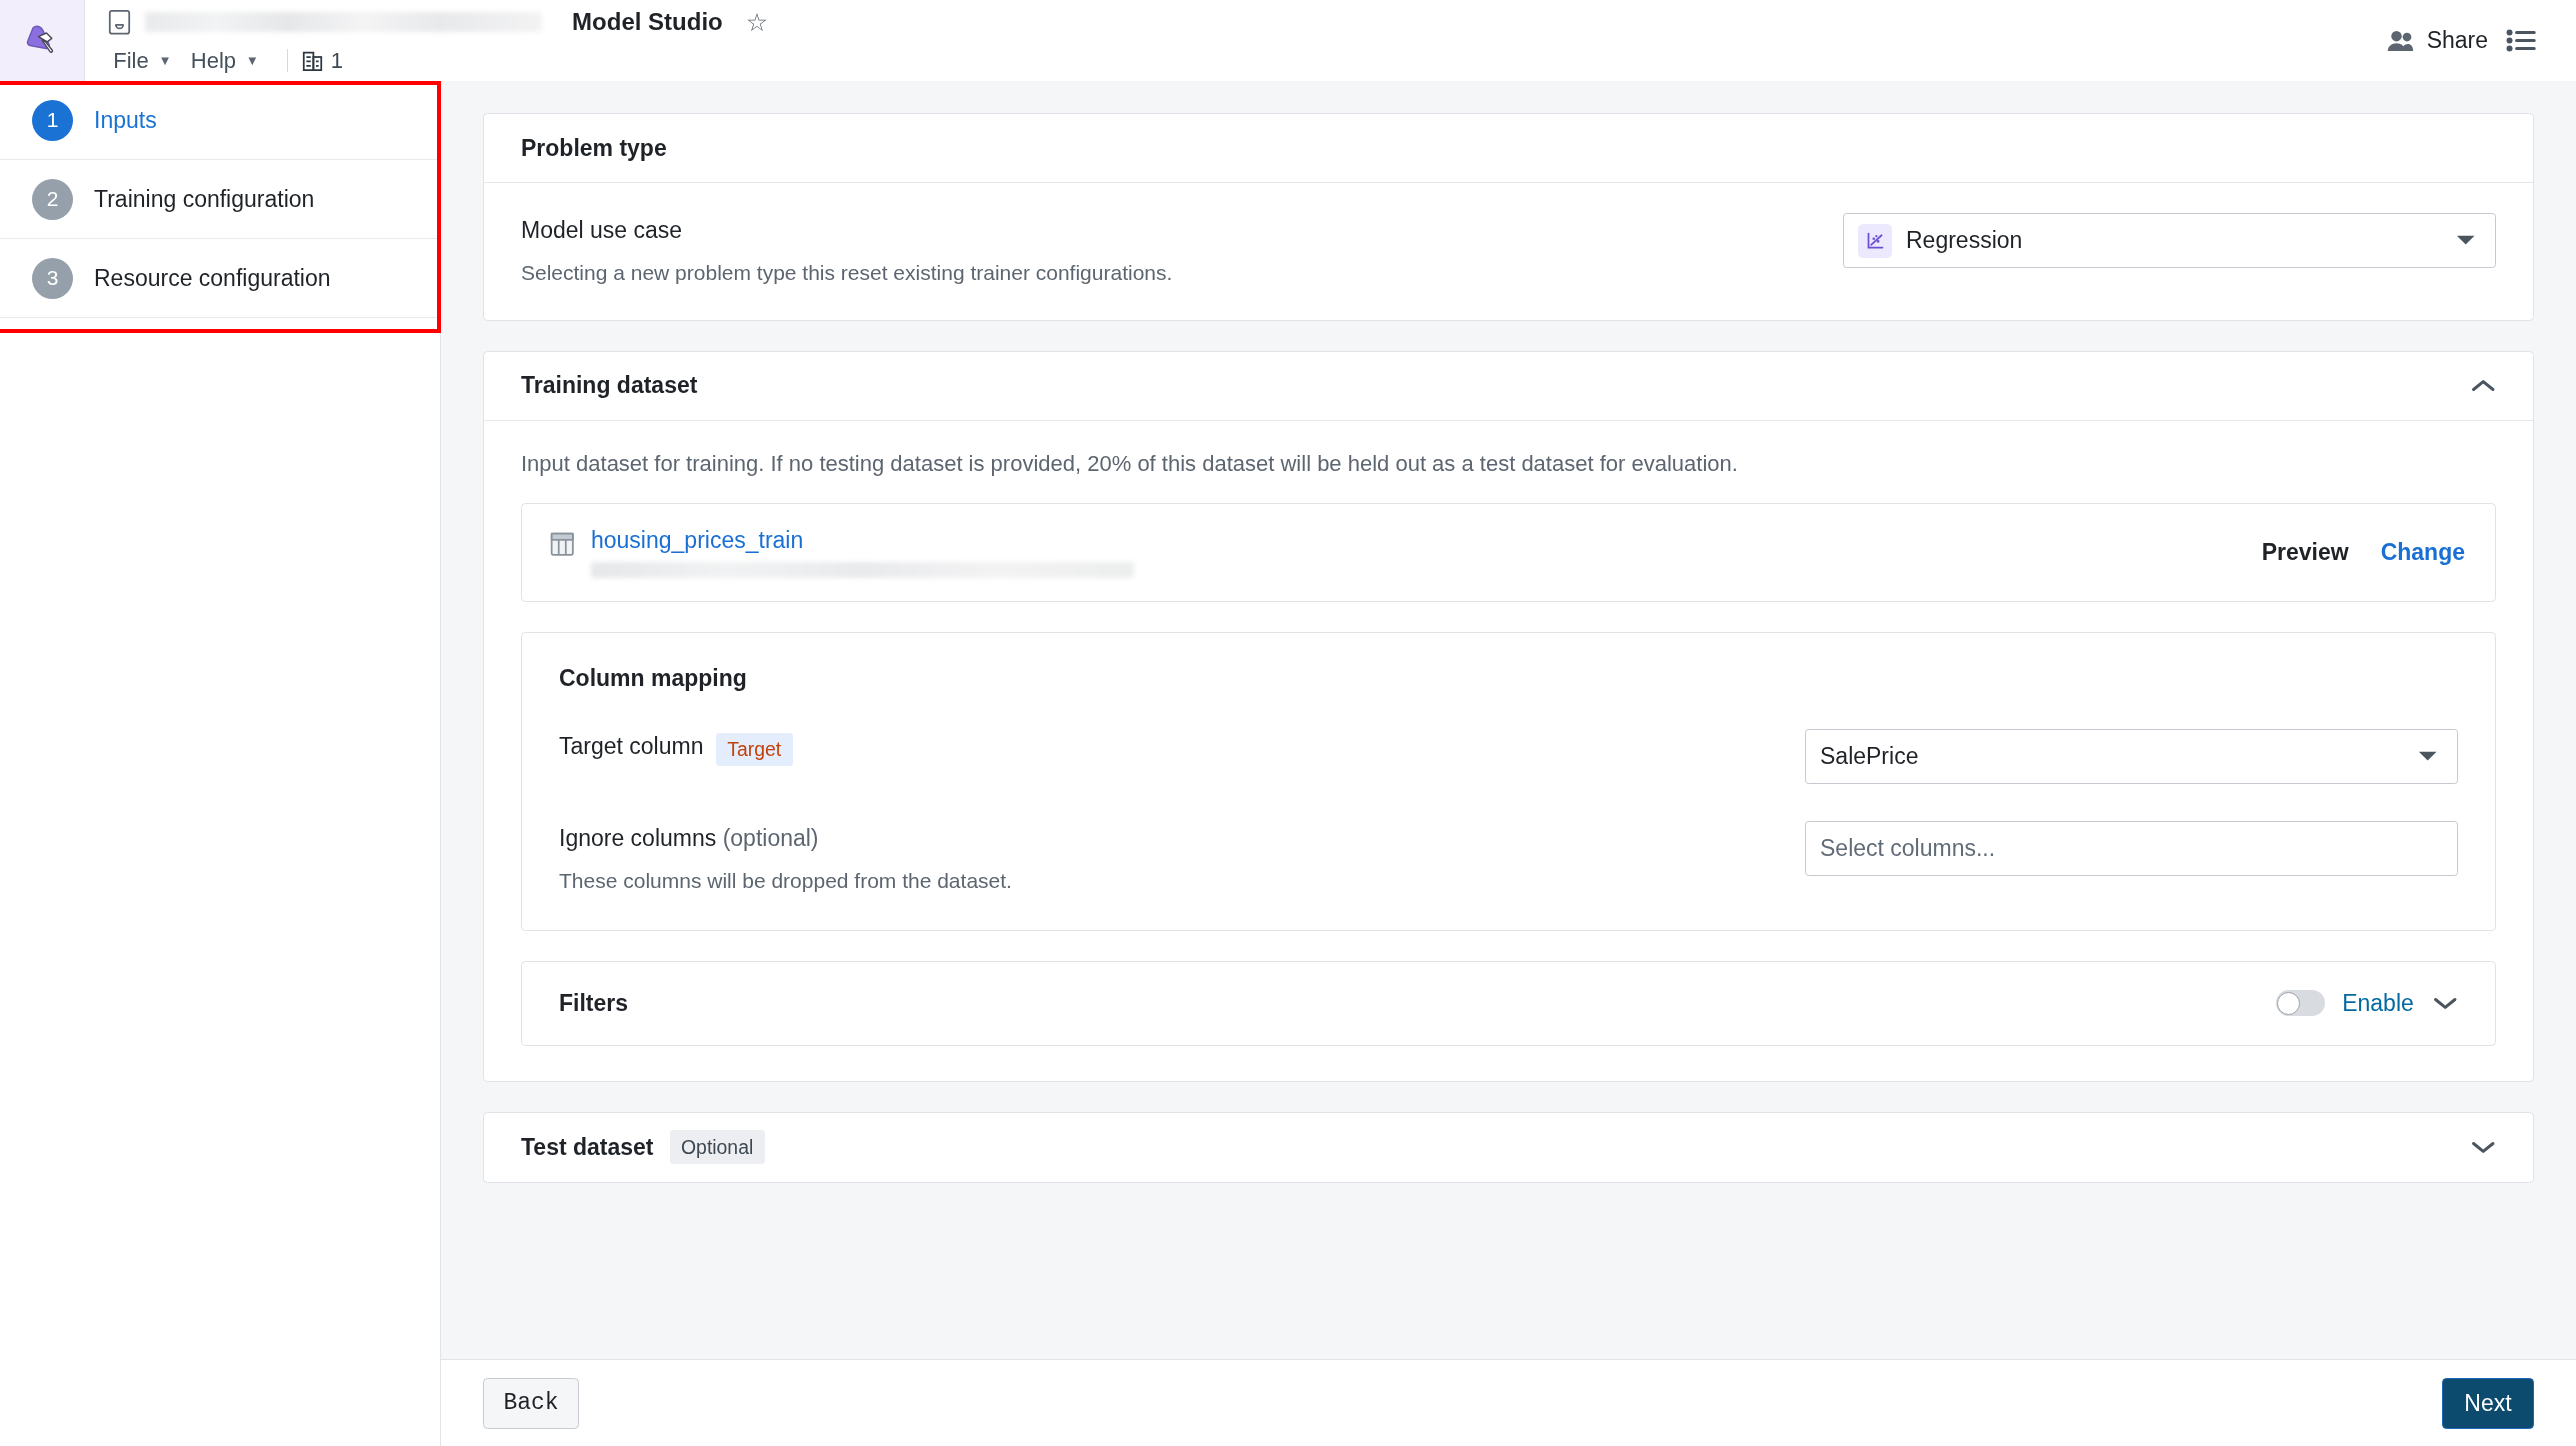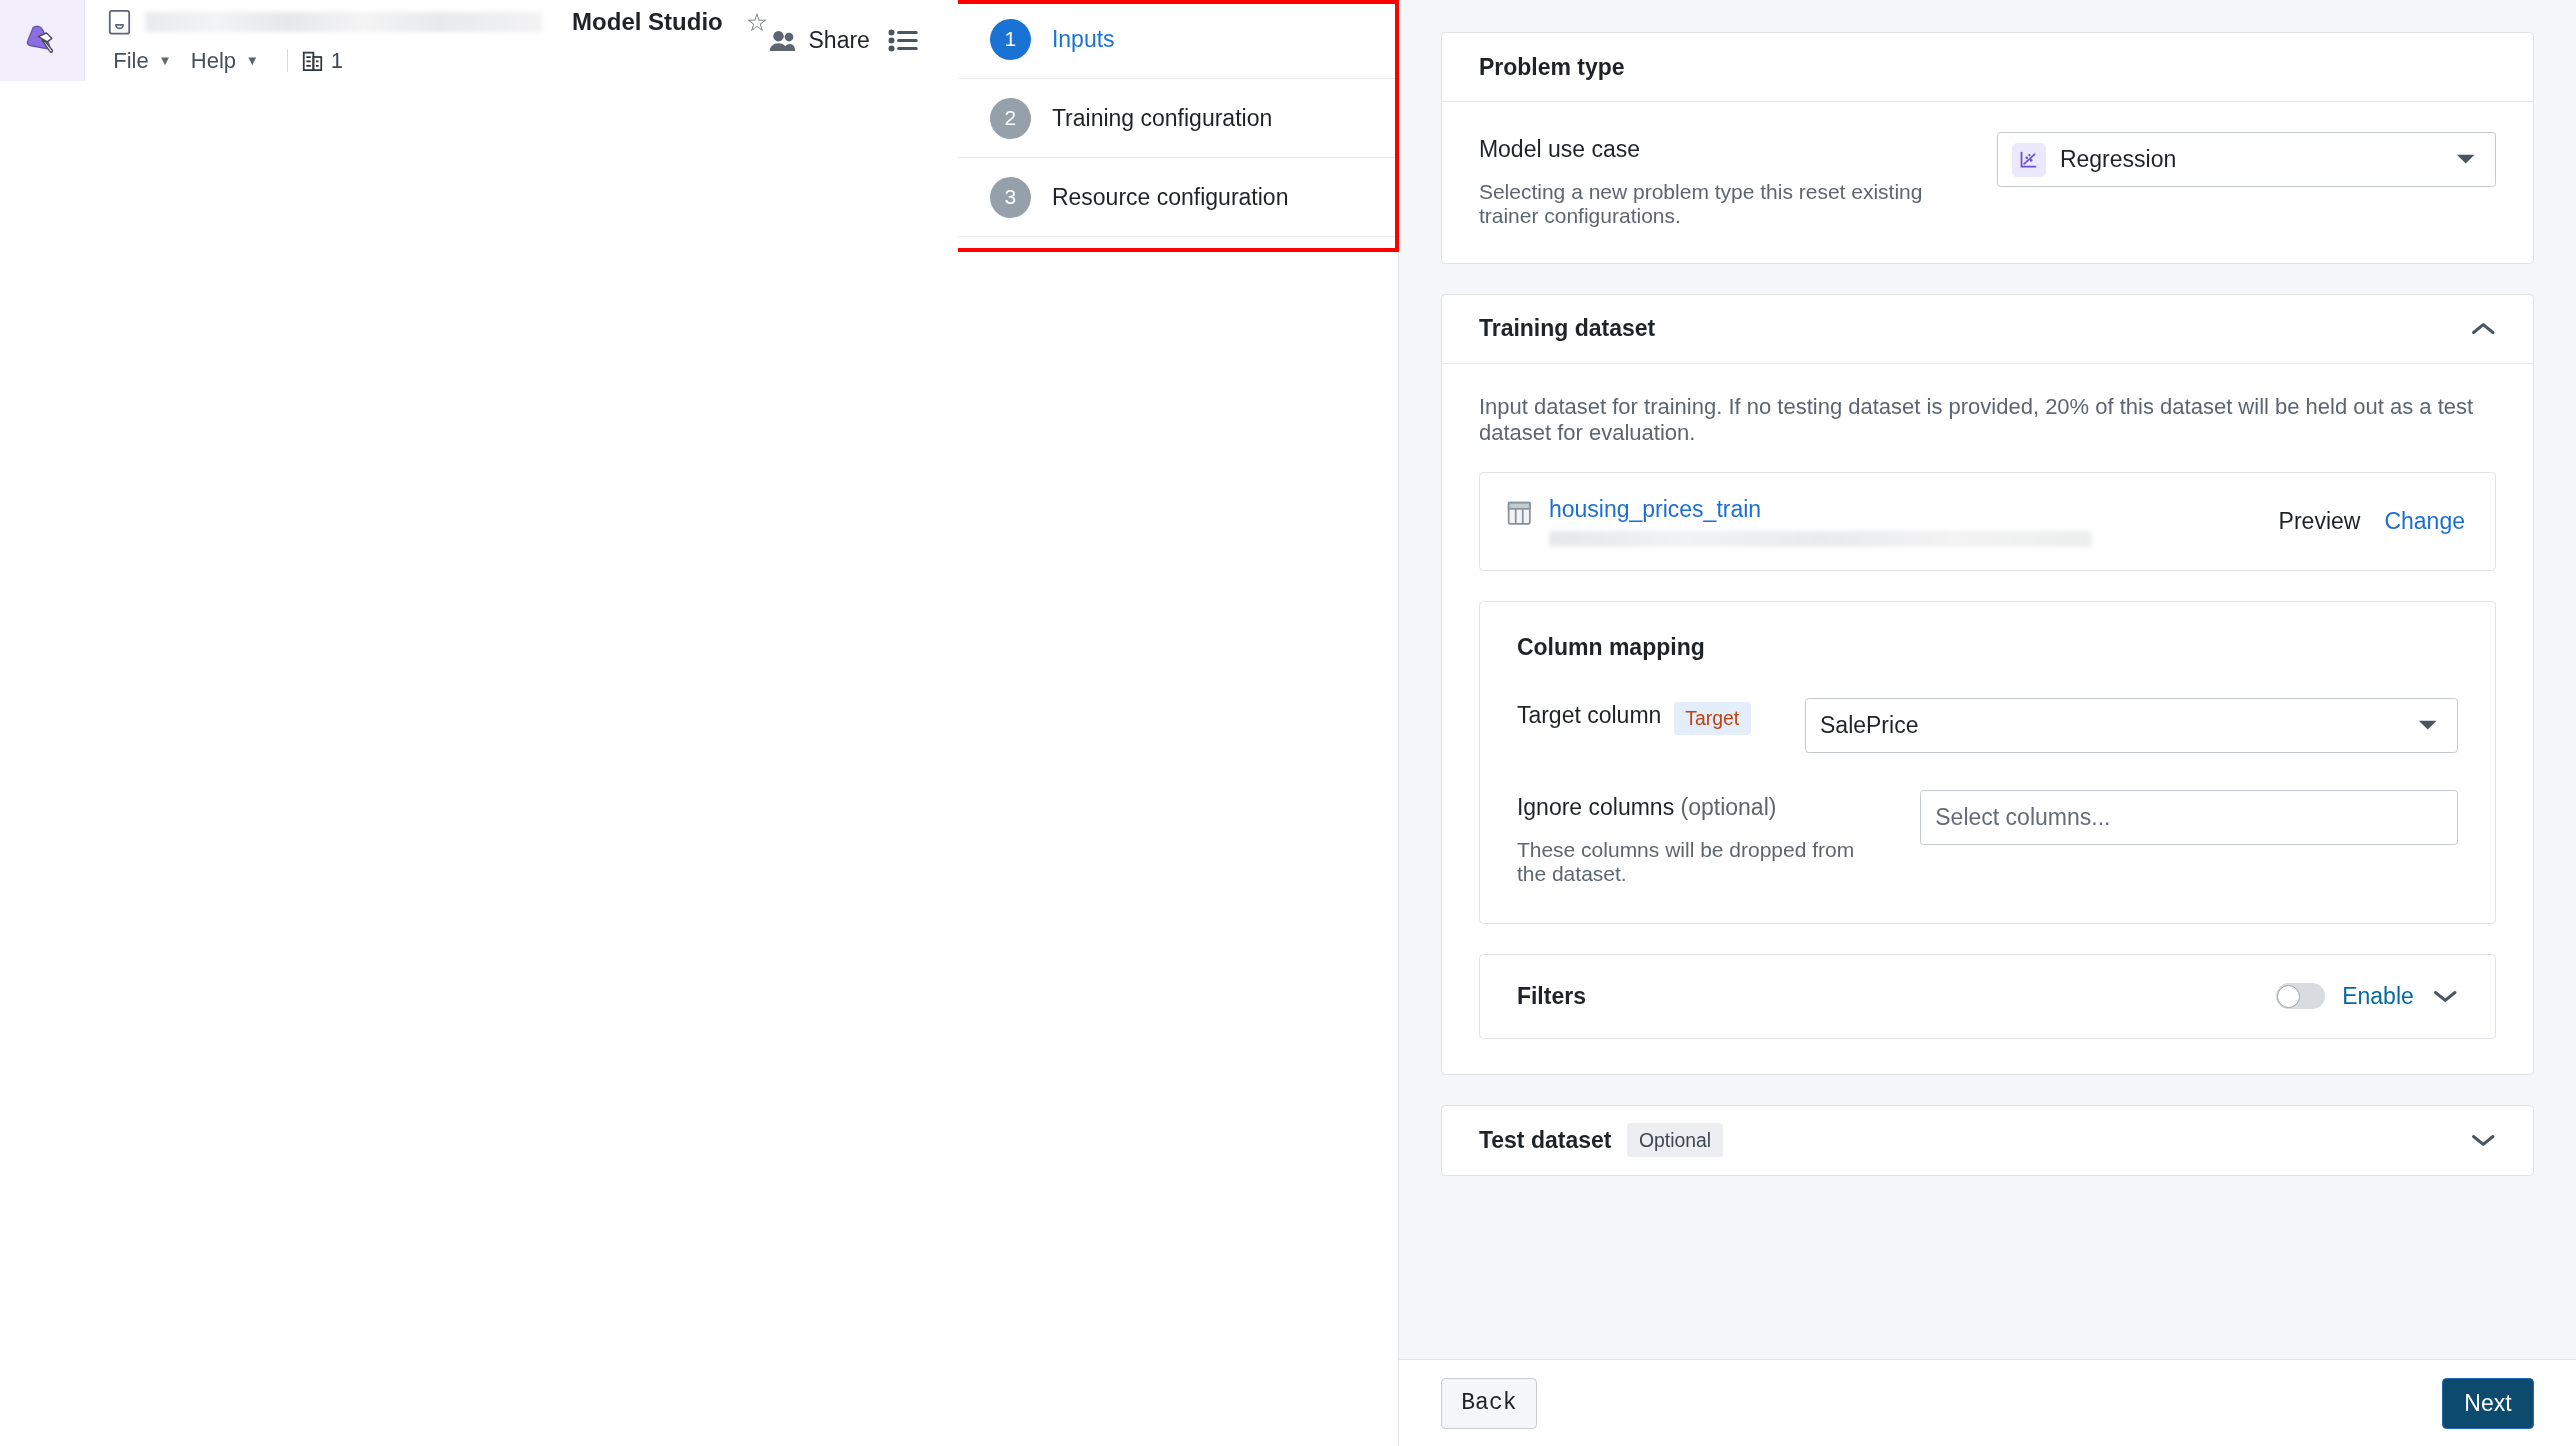--- a/index.html
+++ b/index.html
@@ -2,21 +2,21 @@
 <html style="font-size:14px"><head>
 <meta charset="utf-8">
 <style>
   * { box-sizing: border-box; margin: 0; padding: 0; }
   html, body {
     width: 2576px; height: 1446px;
     font-family: "Liberation Sans", sans-serif;
     background: #ffffff;
     overflow: hidden;
   }
-  .app { position: relative; width: 2576px; height: 1446px; display: flex; flex-direction: row; }
+  .app { position: relative; width: 2576px; height: 1446px; display: flex; flex-direction: column; }
 
   
   .topbar { height: 81px; display: flex; align-items: stretch; background: #ffffff; flex: 0 0 81px; }
   .logo-cell {
     width: 85px; flex: 0 0 85px; background: #f2eefb;
     display: flex; align-items: center; justify-content: center;
     border-right: 0.9px solid #e3e0ea;
   }
   .logo-glyph { width: 48px; height: 48px; display:block; }
 
@@ -121,21 +121,21 @@
   }
   .ds-left { display: flex; align-items: flex-start; gap: 16px; flex: 1 1 auto; }
   .table-icon { width: 26.5px; height: 26.5px; margin-top: 4.4px; }
   .ds-texts { display: flex; flex-direction: column; }
   .ds-name { font-size: 23px; color: #1a6fd4; cursor: default; }
   .ds-path-blur {
     margin-top: 8px; height: 16px; width: 543px; border-radius: 2.6px;
     background: linear-gradient(90deg,#e6e7e9 0%,#f1f2f3 25%,#e9eaec 50%,#f3f3f4 75%,#eceded 100%);
     filter: blur(2.6px);
   }
-  .ds-actions { display: flex; align-items: center; gap: 24px; }
+  .ds-actions { display: flex; align-items: center; gap: 32px; font-weight: bold; }
   .link-plain { font-size: 23px; color: #1f2328; cursor: default; }
   .link-blue { font-size: 23px; color: #1a6fd4; cursor: default; }
 
   .subcard {
     margin-top: 30px; border: 0.9px solid #dfe2e6; border-radius: 4.4px; background: #ffffff;
   }
   .subcard-body { padding: 32px 37px 37px 37px; }
   .subcard-title { font-size: 23px; font-weight: bold; color: #1f2328; }
   .map-row { display: flex; align-items: flex-start; justify-content: space-between; margin-top: 37px; gap: 35px; }
   .badge-target {

